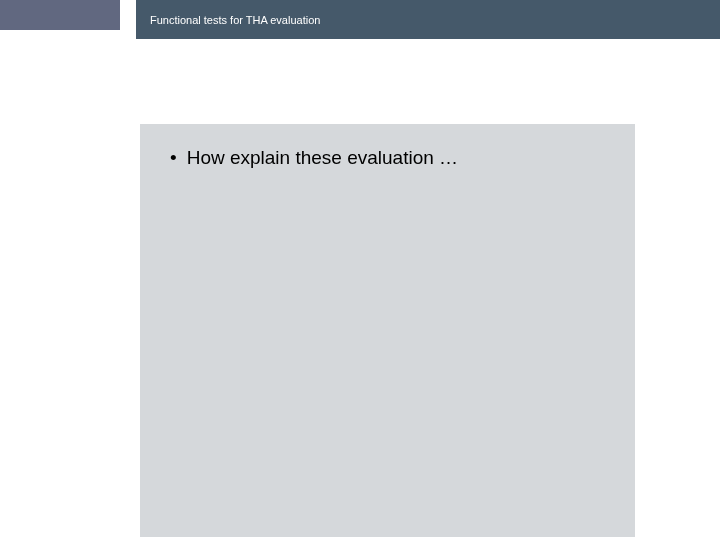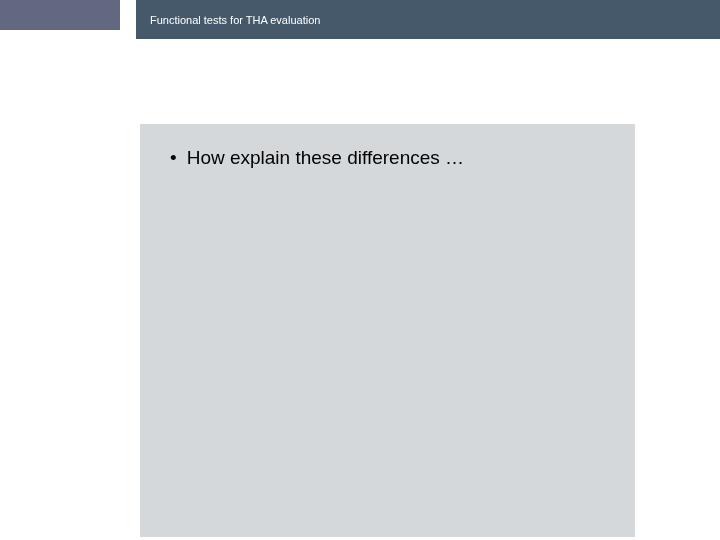--- a/index.html
+++ b/index.html
@@ -71,15 +71,15 @@
 <div class="header-bar">
   <div class="header-left"></div>
   <div class="header-right">
     <span class="header-title">Functional tests for THA evaluation</span>
   </div>
 </div>
 
 <div class="content-box">
   <div class="bullet-line">
     <span class="bullet-dot">•</span>
-    <span class="bullet-text">How explain these differences …</span>
+    <span class="bullet-text">How explain these evaluation …</span>
   </div>
 </div>
 
 </body></html>

